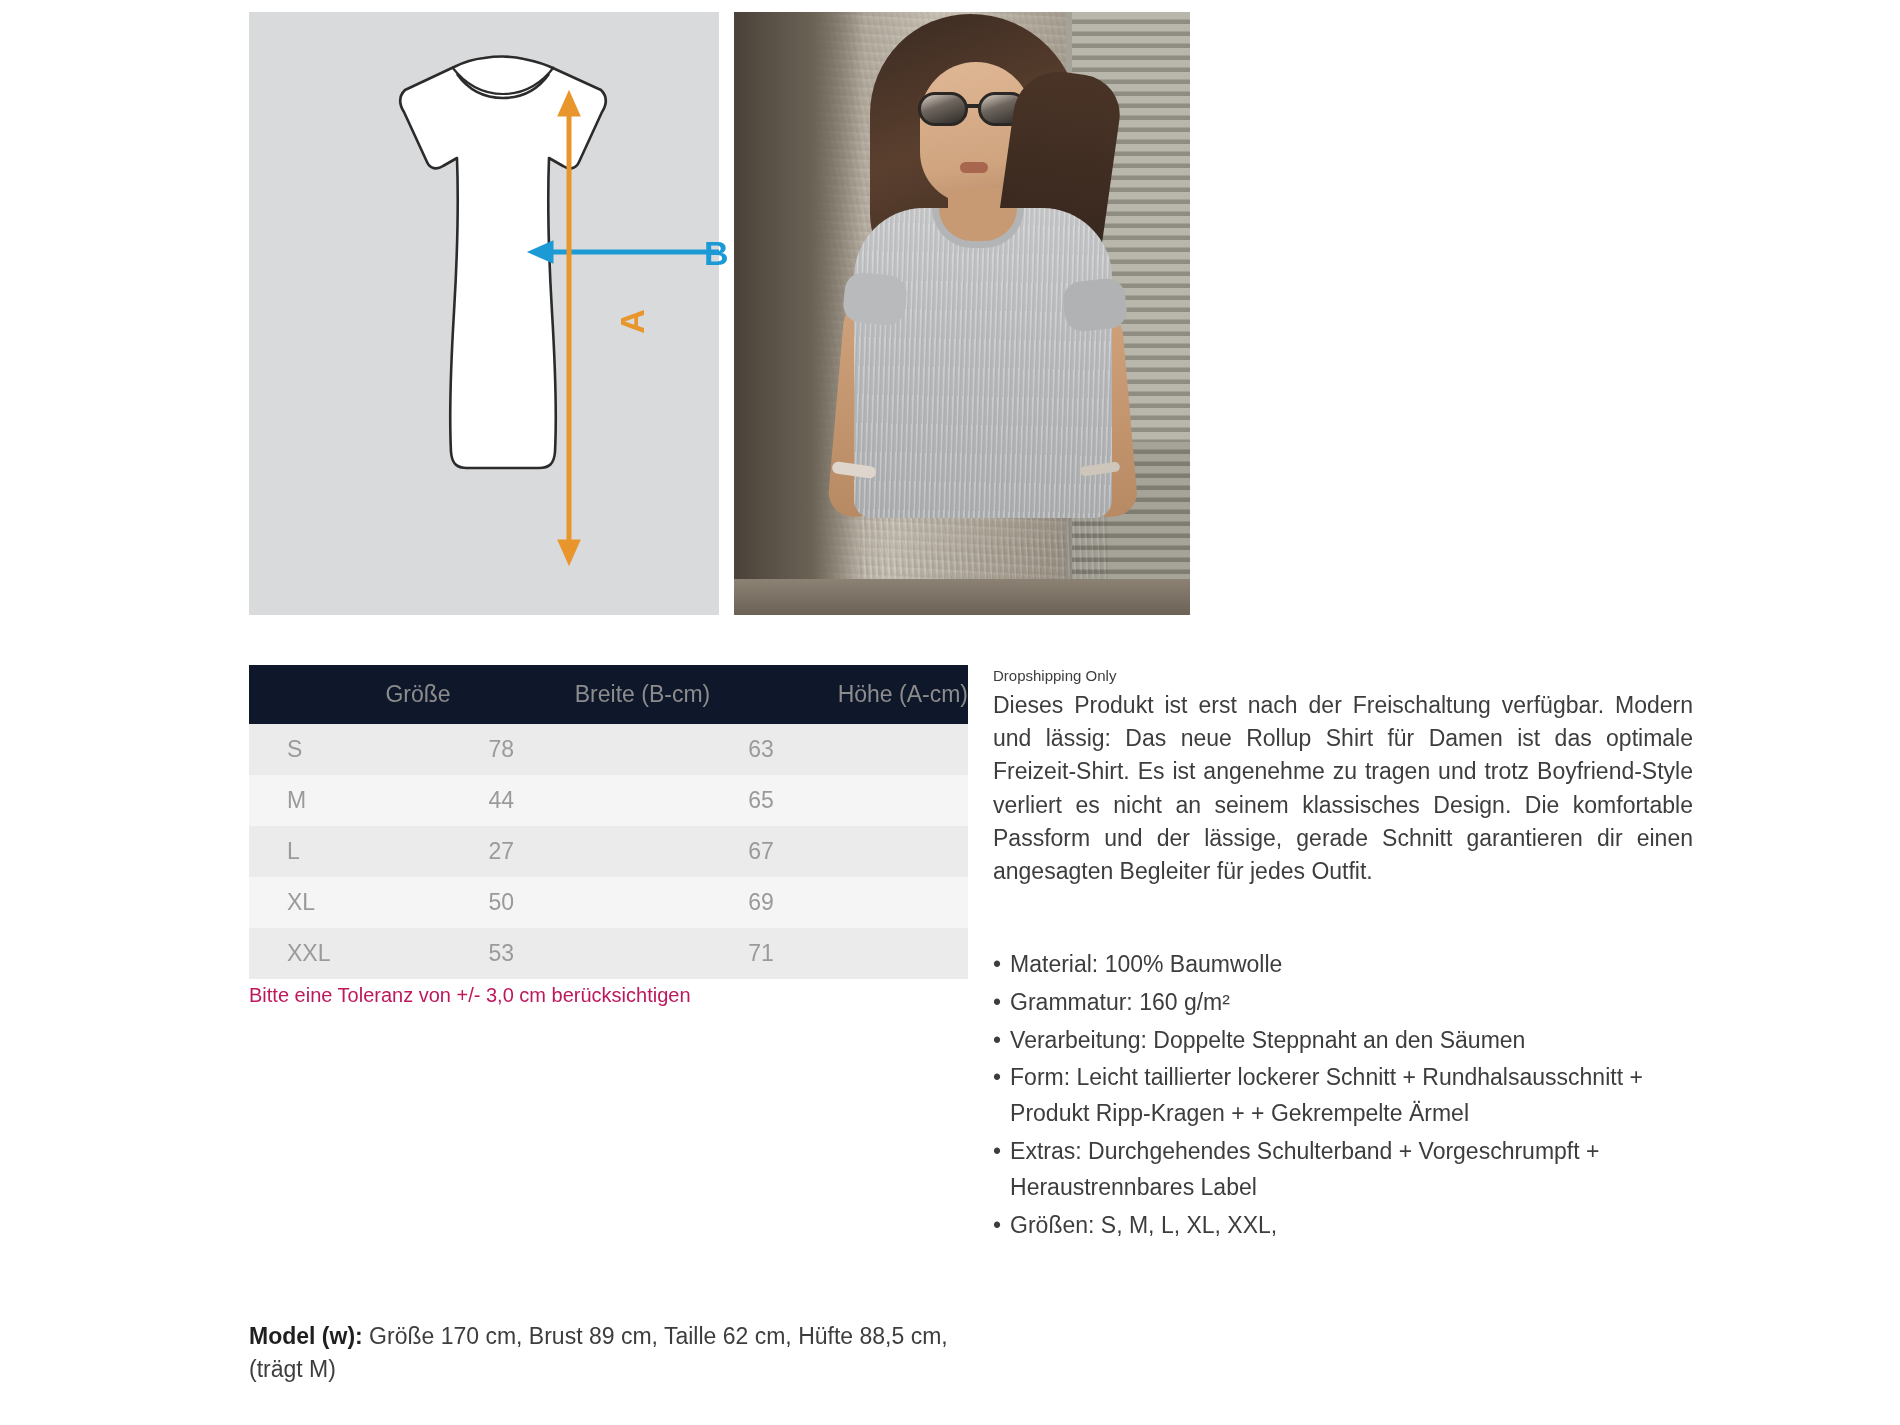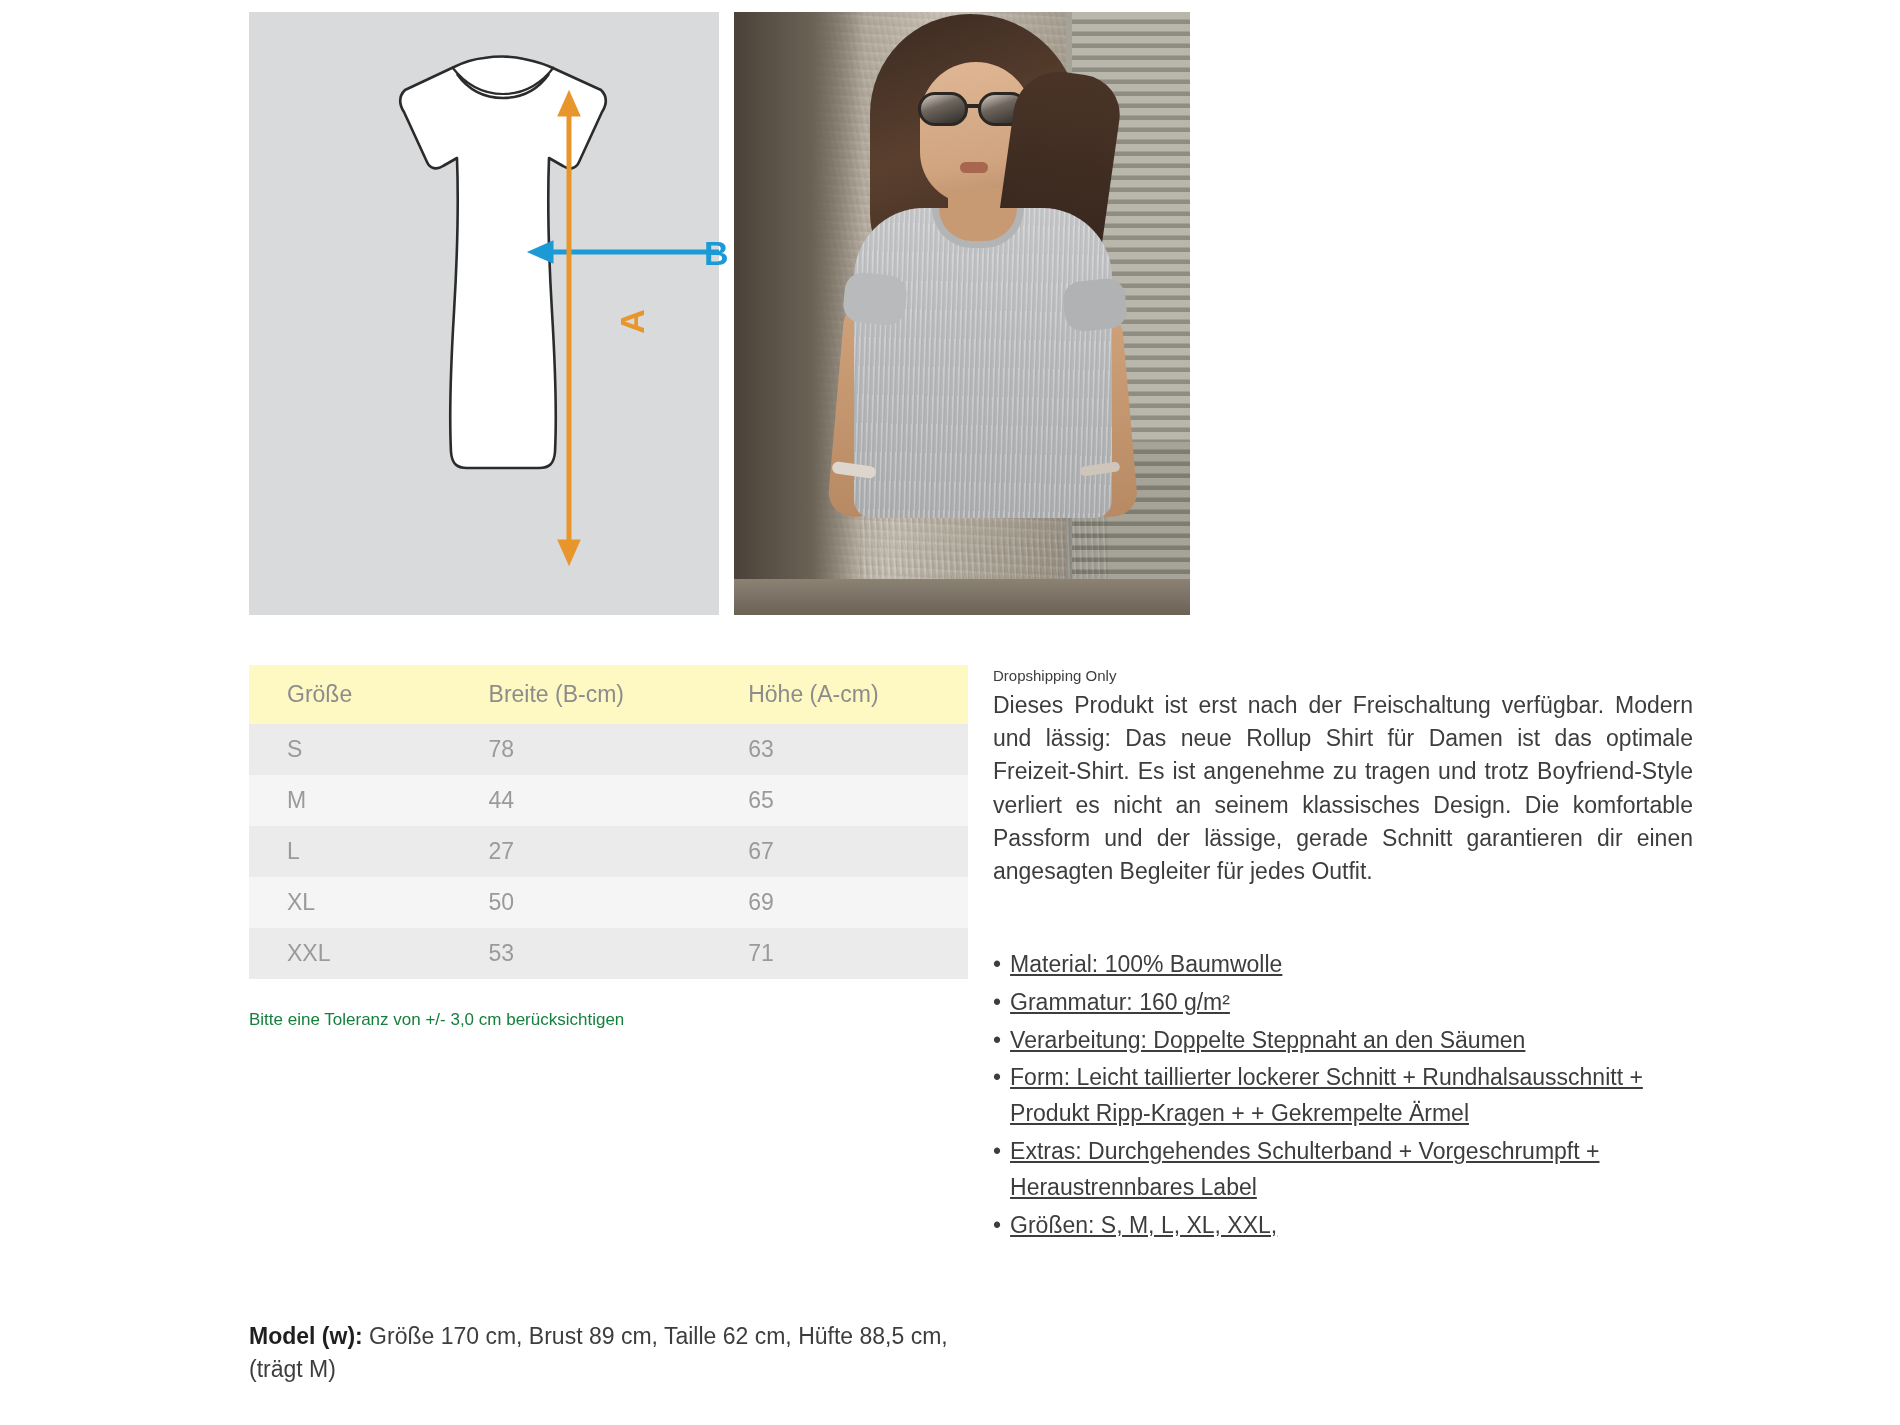--- a/index.html
+++ b/index.html
@@ -202,43 +202,43 @@
   .size-table {
     position: absolute;
     left: 249px;
     top: 665px;
     width: 719px;
     border-collapse: collapse;
     font-size: 23px;
     color: #8c8c8c;
   }
   .size-table th {
-    text-align: left;
+    text-align: right;
     font-weight: normal;
     padding: 16px 0 16px 38px;
-    background: #fef9c3;
+    background: #0f172a;
     color: #8c8c8c;
   }
   .size-table td {
     padding: 12px 0 12px 38px;
     color: #9a9a9a;
   }
   .size-table tbody tr:nth-child(odd) { background: #ebebeb; }
   .size-table tbody tr:nth-child(even) { background: #f5f5f5; }
 
   .col-size { width: 190px; }
   .col-width { width: 265px; }
   .col-height { width: 264px; }
 
   .tolerance {
     position: absolute;
     left: 249px;
-    top: 1010px;
-    font-size: 17px;
-    color: #15803d;
+    top: 984px;
+    font-size: 20px;
+    color: #be185d;
   }
 
   .model-note {
     position: absolute;
     left: 249px;
     top: 1320px;
     width: 730px;
     font-size: 23px;
     line-height: 1.42;
     color: #3d3d3d;
@@ -269,21 +269,21 @@
     font-size: 23px;
     color: #3d3d3d;
     line-height: 1.56;
   }
   .bullet {
     display: flex;
     gap: 9px;
     margin-bottom: 2px;
   }
   .bullet .dot { flex: none; }
-  .bullet .txt { flex: 1; text-decoration: underline; }
+  .bullet .txt { flex: 1; }
 </style>
 </head>
 <body>
 
 <div class="page">
 
   <div class="images-row">
 
     <div class="sizing-figure">
       <svg class="shirt-svg" width="470" height="603" viewBox="0 0 470 603">

